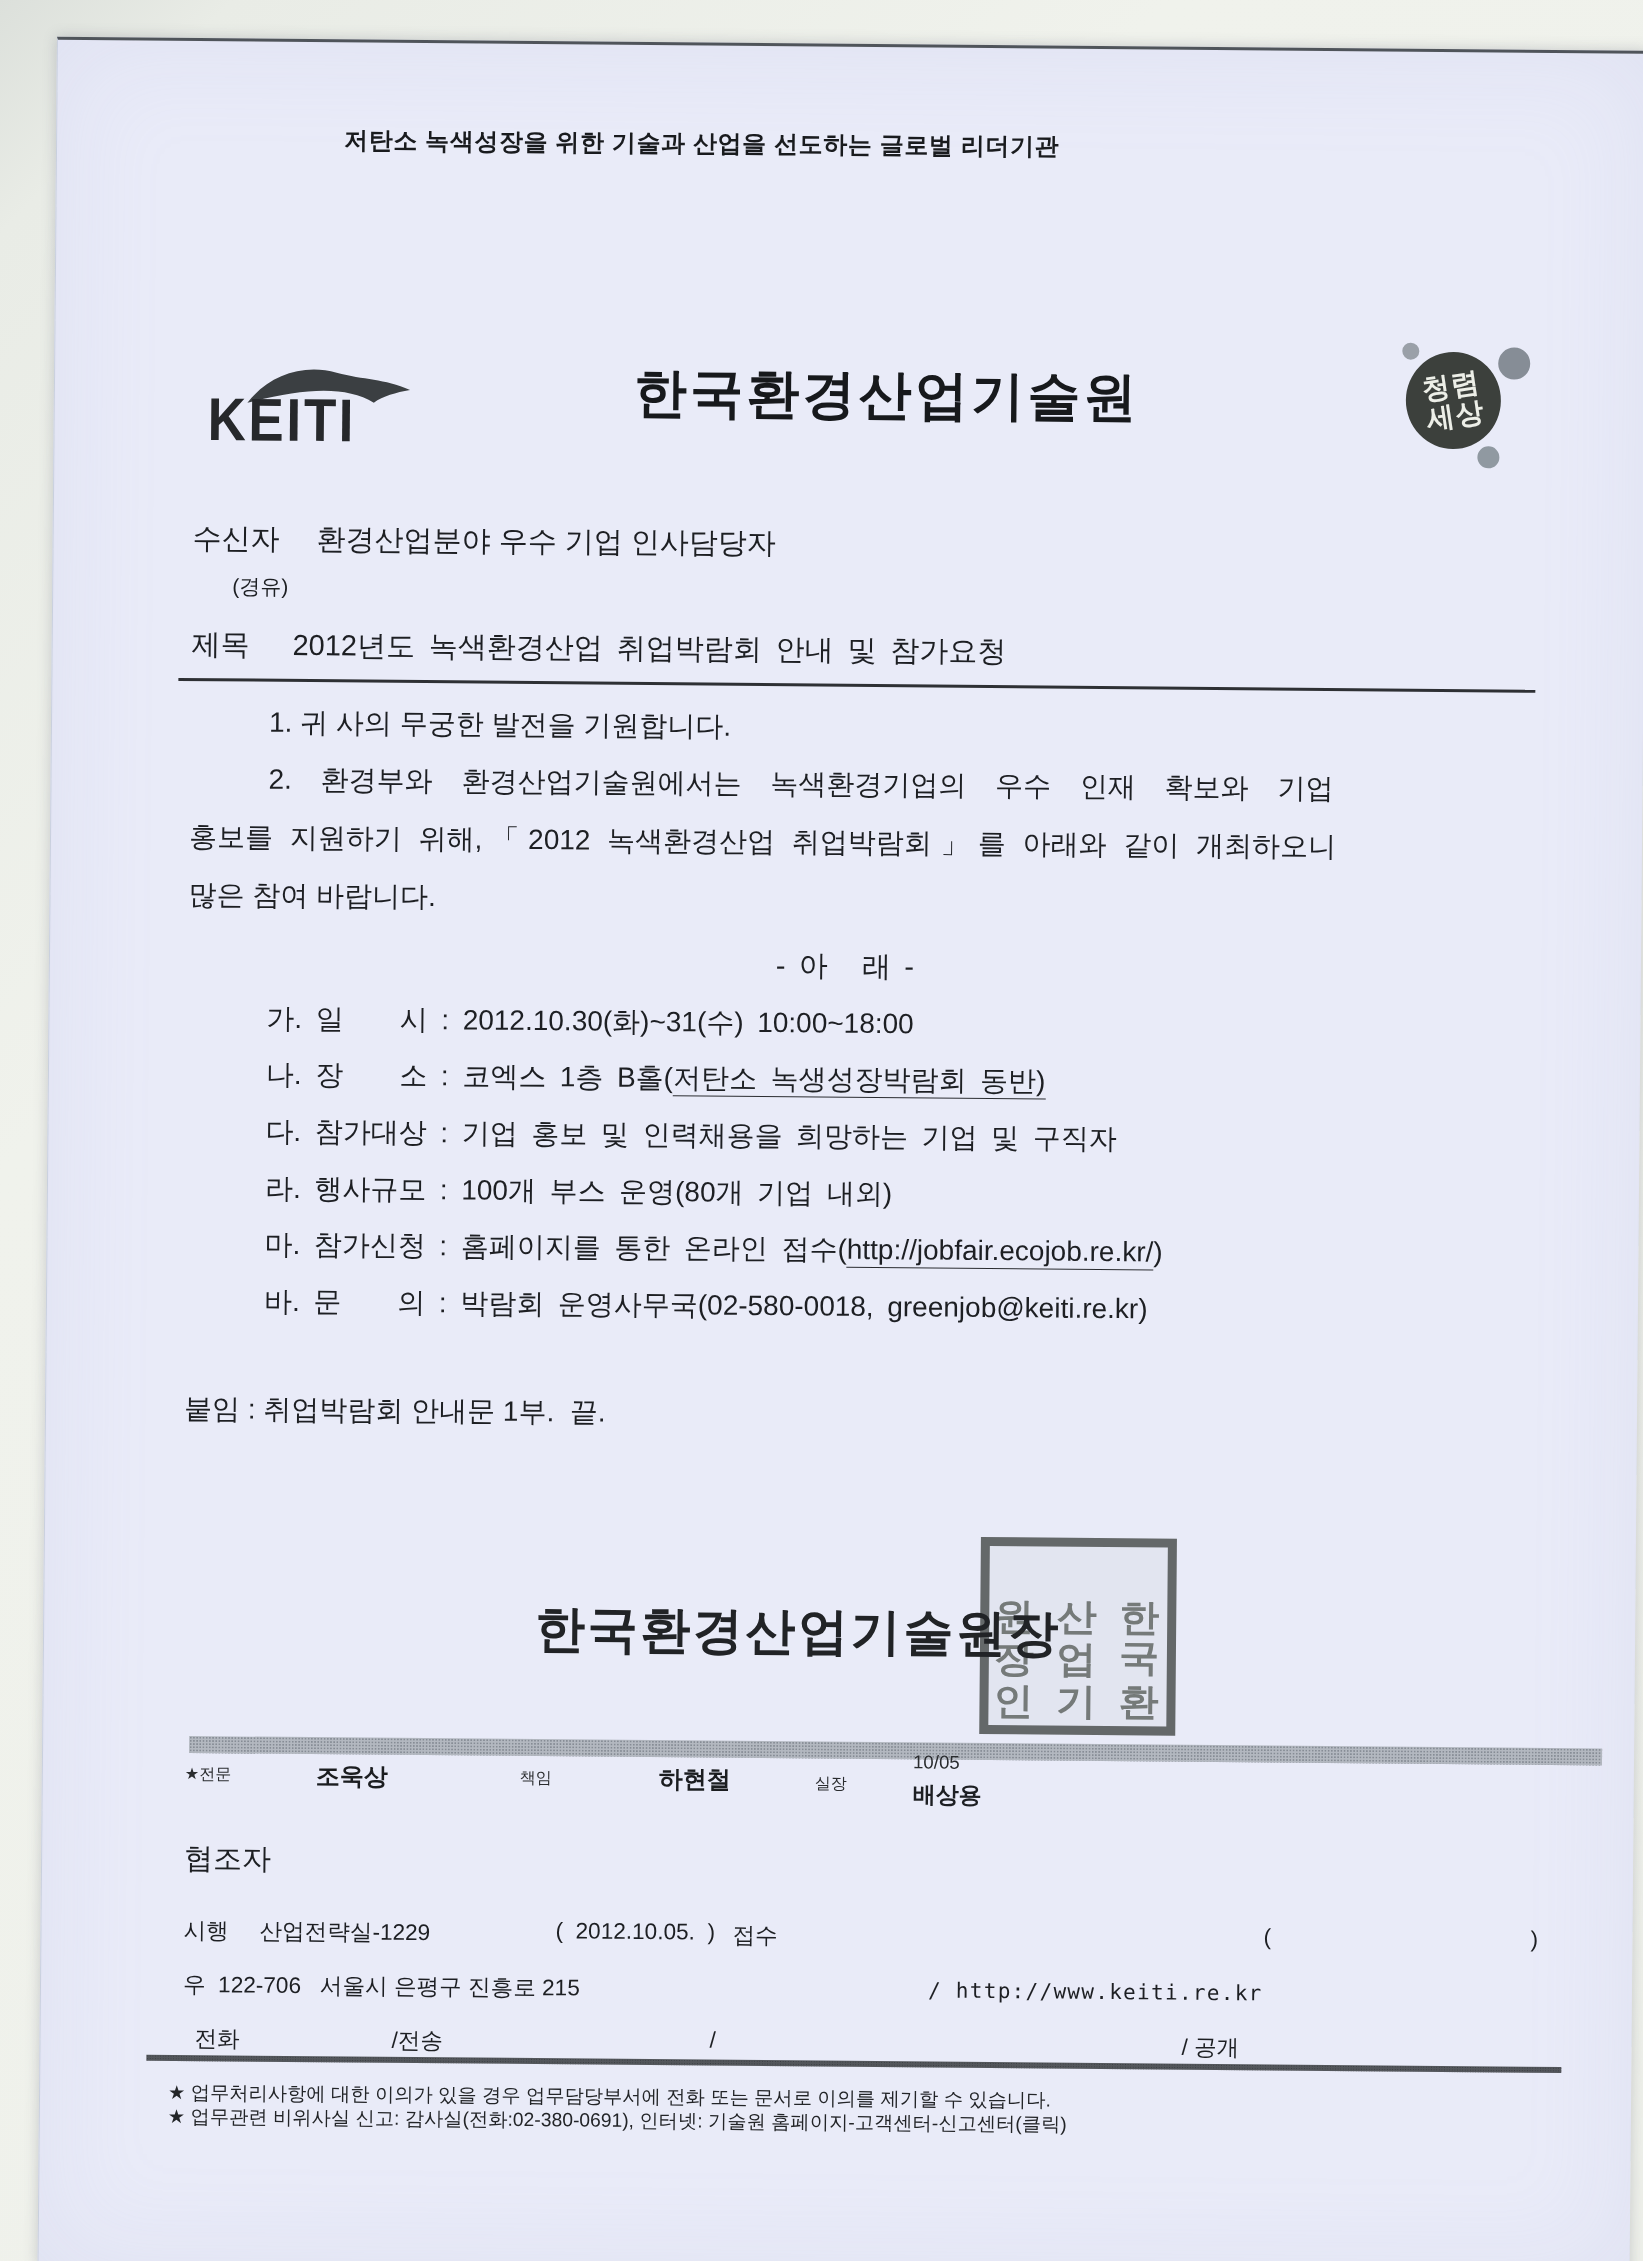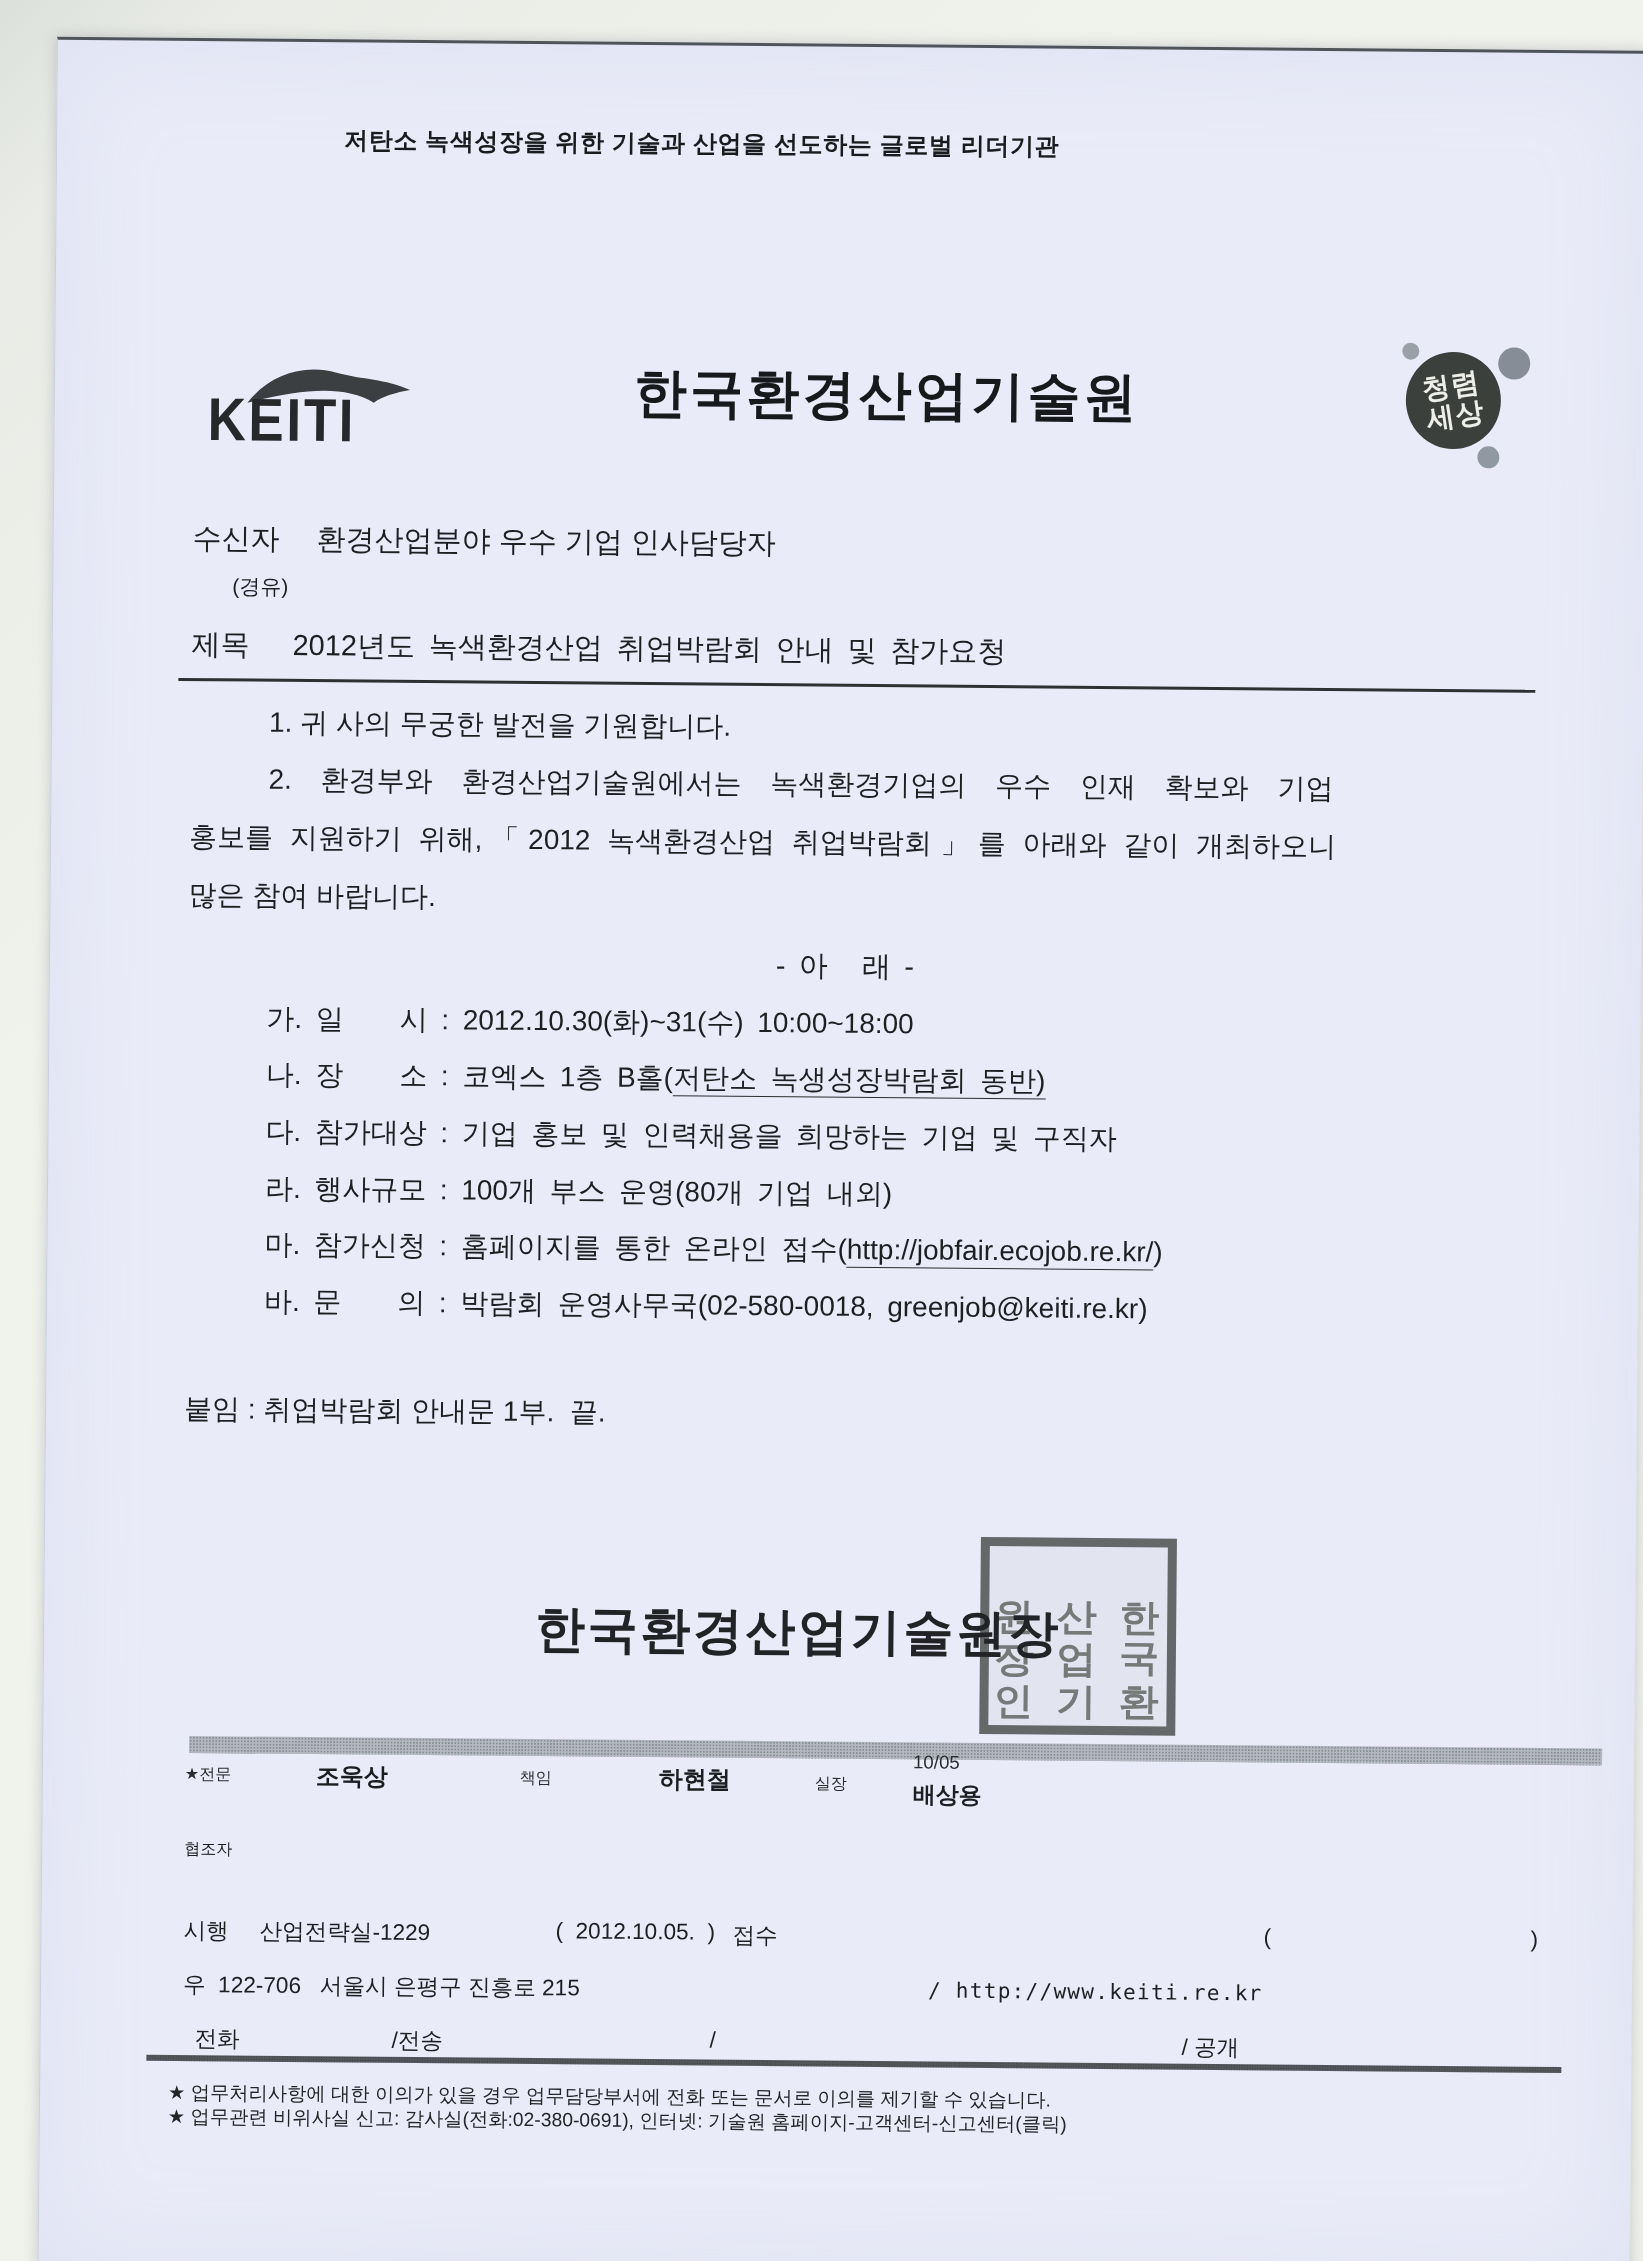--- a/index.html
+++ b/index.html
@@ -64,21 +64,21 @@
     background-image:radial-gradient(circle,#868c95 30%,transparent 32%);background-size:3.2px 3.2px;}
   .lab-s{font-size:16px;color:#2a2c2f;}
   .nm{font-size:24px;font-weight:bold;color:#1b1d20;}
   .ap-star{left:142px;top:1723px;}
   .ap-n1{left:273px;top:1718px;}
   .ap-l2{left:477px;top:1724px;}
   .ap-n2{left:588px;top:1718px;margin-left:28px;}
   .ap-l3{left:772px;top:1727px;}
   .ap-date{left:870px;top:1704px;font-size:18.7px;color:#2a2c2f;}
   .ap-n3{left:870px;top:1732px;font-size:23px;font-weight:bold;}
-  .coop{left:142px;top:1798px;font-size:16px;}
+  .coop{left:142px;top:1798px;font-size:29px;}
   .f35{font-size:22.6px;}
   .d-label{left:142px;top:1874px;}
   .d-docno{left:218px;top:1874px;}
   .d-date{left:514px;top:1874px;}
   .d-recv{left:691px;top:1874px;}
   .d-po{left:1222px;top:1874px;}
   .d-pc{left:1489px;top:1874px;}
   .a-line{left:142px;top:1928px;}
   .a-url{left:887px;top:1931px;font-size:21px;letter-spacing:1.3px;font-family:"DejaVu Sans Mono",monospace;}
   .p-tel{left:154px;top:1982px;}

